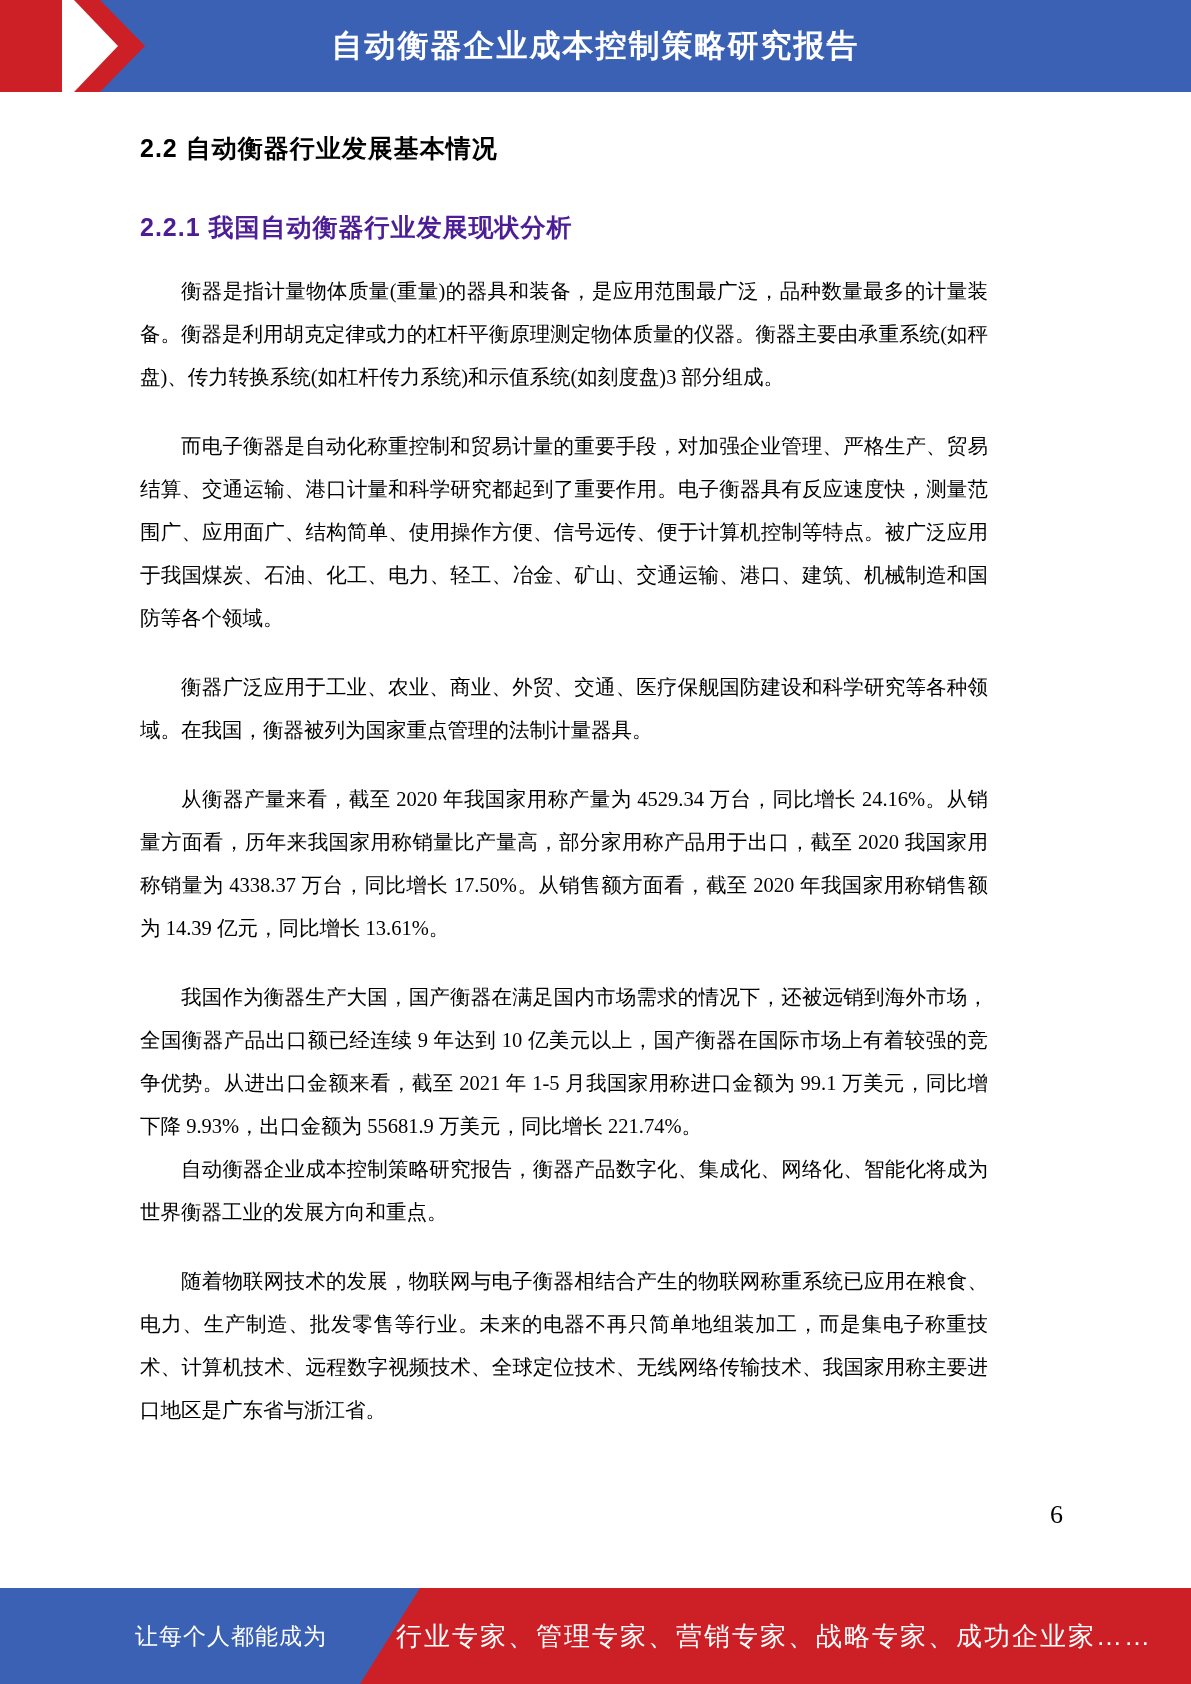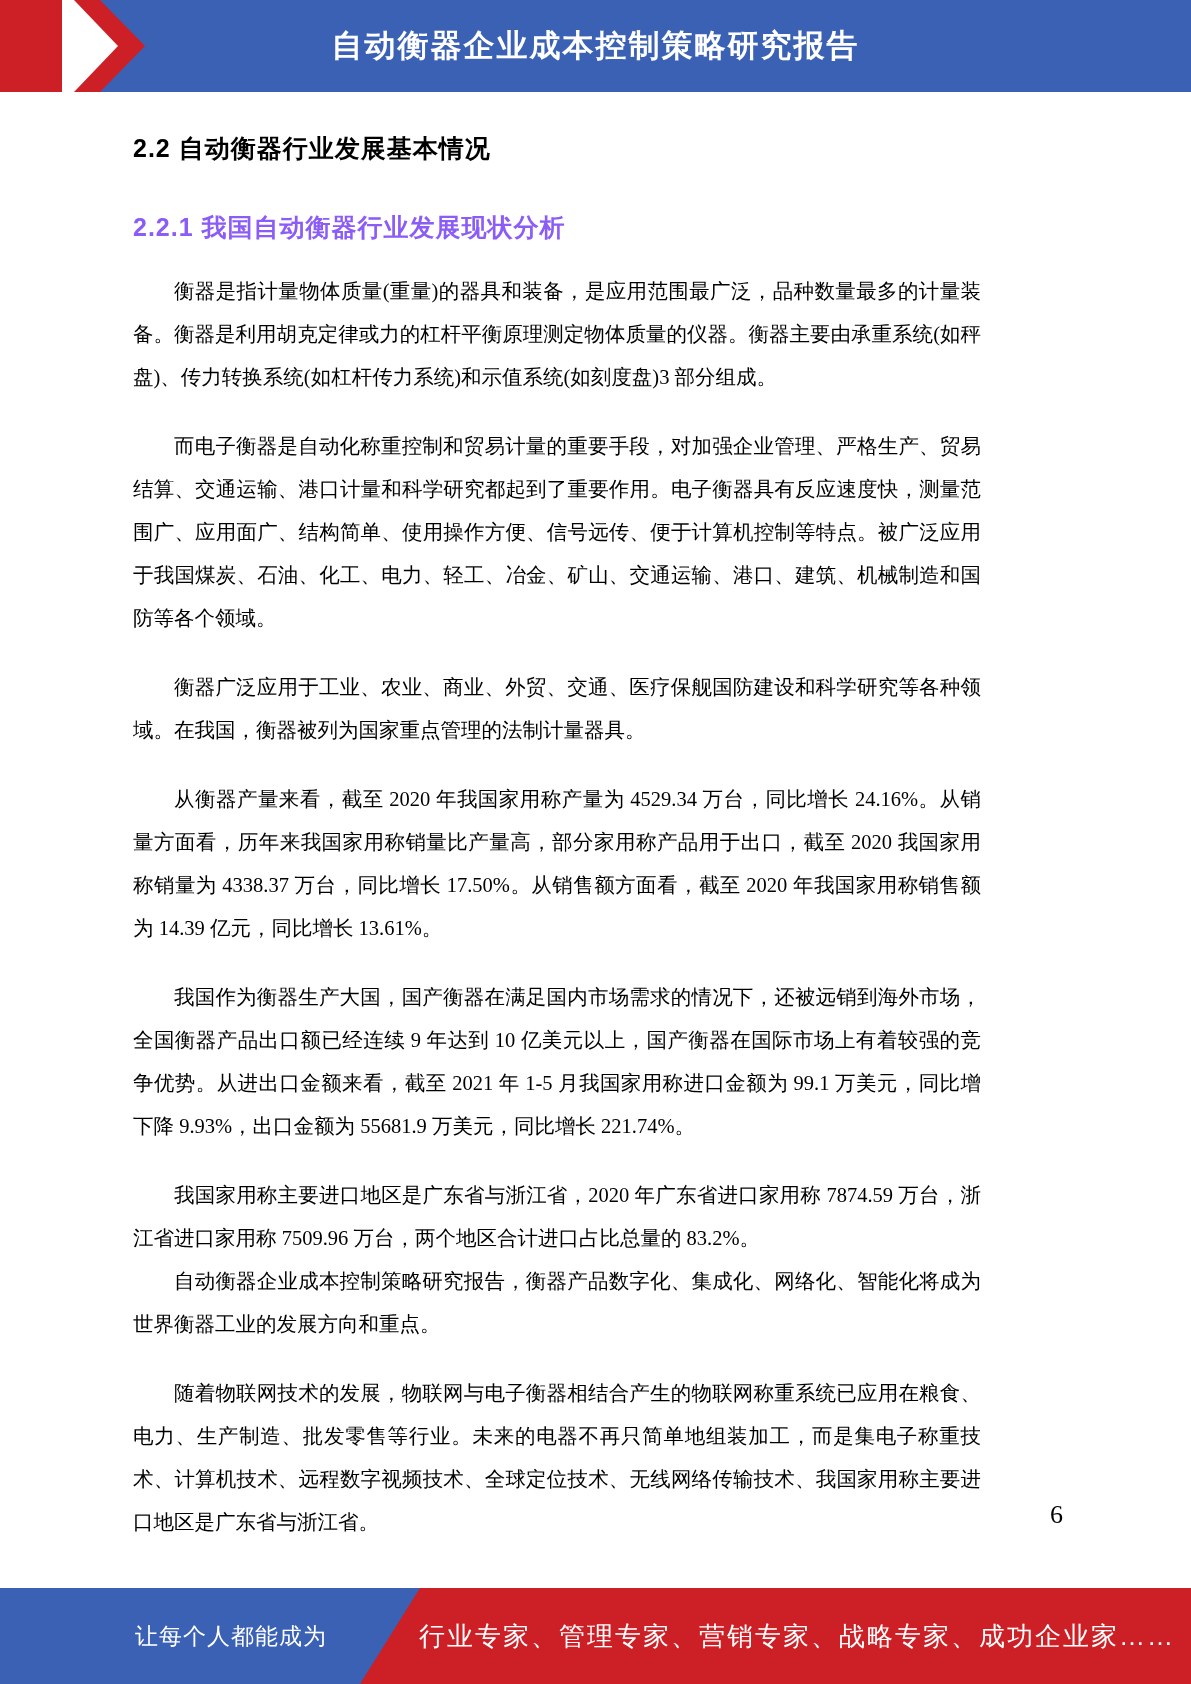--- a/index.html
+++ b/index.html
@@ -70,39 +70,39 @@
     font-family: "Liberation Sans", sans-serif;
     font-weight: bold;
     font-size: 31px;
     letter-spacing: 2px;
   }
 
   
   .content {
     position: absolute;
     top: 98px;
-    left: 5px;
+    left: 12px;
     width: 1052px;
     height: 1400px;
     padding: 0;
   }
   .h2 {
     margin: 34px 0 0 128px;
     font-family: "Liberation Sans", sans-serif;
     font-weight: bold;
     font-size: 25px;
     color: #000000;
     letter-spacing: 1px;
   }
   .h3 {
     margin: 46px 0 14px 128px;
     font-family: "Liberation Sans", sans-serif;
     font-weight: bold;
     font-size: 25px;
-    color: #8b5cf6;
+    color: #4c1d95;
     letter-spacing: 1px;
   }
   .para {
     margin: 26px 104px 0 128px;
     width: 848px;
     font-family: "Liberation Serif", serif;
     font-size: 20.5px;
     line-height: 43px;
     color: #000000;
     text-align: justify;
@@ -162,21 +162,20 @@
   .footer-right-text {
     position: absolute;
     left: 396px;
     top: 0;
     height: 84px;
     line-height: 96px;
     color: #ffffff;
     font-family: "Liberation Sans", sans-serif;
     font-size: 26px;
     letter-spacing: 2px;
-    margin-left: 23px;
   }
 </style>
 </head>
 <body>
 
 <div class="header">
   <div class="header-blue"></div>
   <div class="header-red"></div>
   <div class="header-white-chevron"></div>
   <div class="header-title">自动衡器企业成本控制策略研究报告</div>
@@ -187,21 +186,20 @@
 
   <div class="h2">2.2  自动衡器行业发展基本情况</div>
 
   <div class="h3">2.2.1  我国自动衡器行业发展现状分析</div>
 
   <p class="para">衡器是指计量物体质量(重量)的器具和装备，是应用范围最广泛，品种数量最多的计量装备。衡器是利用胡克定律或力的杠杆平衡原理测定物体质量的仪器。衡器主要由承重系统(如秤盘)、传力转换系统(如杠杆传力系统)和示值系统(如刻度盘)3 部分组成。</p>
   <p class="para">而电子衡器是自动化称重控制和贸易计量的重要手段，对加强企业管理、严格生产、贸易结算、交通运输、港口计量和科学研究都起到了重要作用。电子衡器具有反应速度快，测量范围广、应用面广、结构简单、使用操作方便、信号远传、便于计算机控制等特点。被广泛应用于我国煤炭、石油、化工、电力、轻工、冶金、矿山、交通运输、港口、建筑、机械制造和国防等各个领域。</p>
   <p class="para">衡器广泛应用于工业、农业、商业、外贸、交通、医疗保舰国防建设和科学研究等各种领域。在我国，衡器被列为国家重点管理的法制计量器具。</p>
   <p class="para">从衡器产量来看，截至 2020 年我国家用称产量为 4529.34 万台，同比增长 24.16%。从销量方面看，历年来我国家用称销量比产量高，部分家用称产品用于出口，截至 2020 我国家用称销量为 4338.37 万台，同比增长 17.50%。从销售额方面看，截至 2020 年我国家用称销售额为 14.39 亿元，同比增长 13.61%。</p>
   <p class="para">我国作为衡器生产大国，国产衡器在满足国内市场需求的情况下，还被远销到海外市场，全国衡器产品出口额已经连续 9 年达到 10 亿美元以上，国产衡器在国际市场上有着较强的竞争优势。从进出口金额来看，截至 2021 年 1-5 月我国家用称进口金额为 99.1 万美元，同比增下降 9.93%，出口金额为 55681.9 万美元，同比增长 221.74%。</p>
-  <p class="para">我国家用称主要进口地区是广东省与浙江省，2020 年广东省进口家用称 7874.59 万台，浙江省进口家用称 7509.96 万台，两个地区合计进口占比总量的 83.2%。</p>
   <p class="para tight">自动衡器企业成本控制策略研究报告，衡器产品数字化、集成化、网络化、智能化将成为世界衡器工业的发展方向和重点。</p>
   <p class="para">随着物联网技术的发展，物联网与电子衡器相结合产生的物联网称重系统已应用在粮食、电力、生产制造、批发零售等行业。未来的电器不再只简单地组装加工，而是集电子称重技术、计算机技术、远程数字视频技术、全球定位技术、无线网络传输技术、我国家用称主要进口地区是广东省与浙江省。</p>
 
 </div>
 
 <div class="page-number">6</div>
 
 <div class="footer">
   <div class="footer-blue"></div>
   <div class="footer-red"></div>

